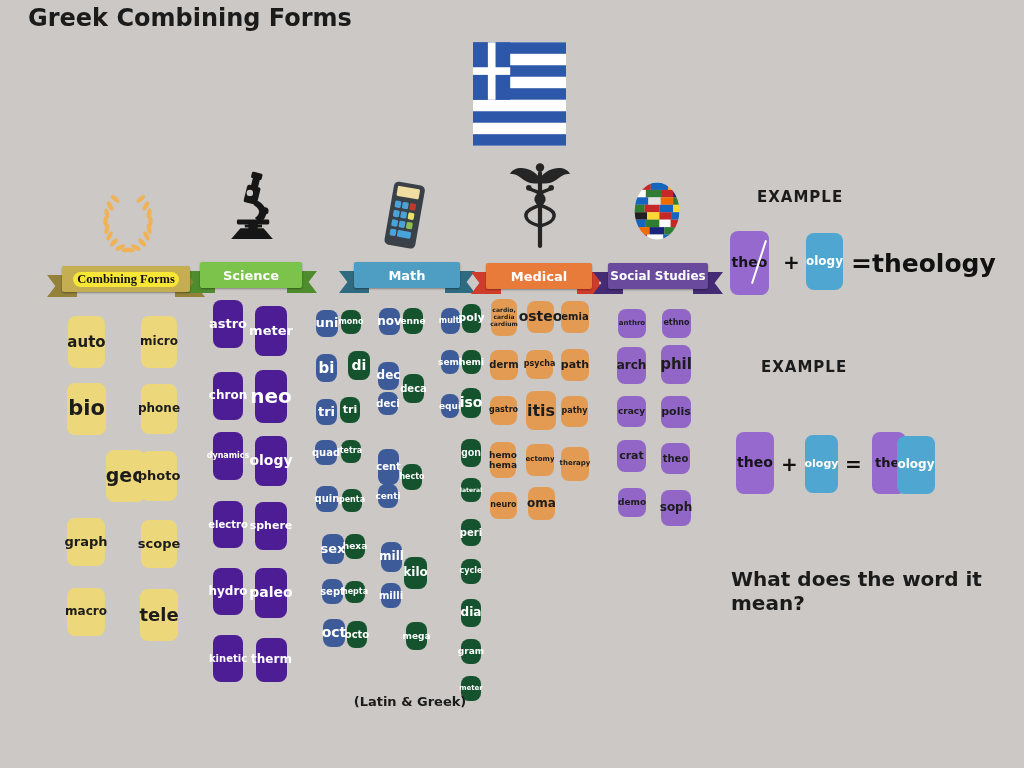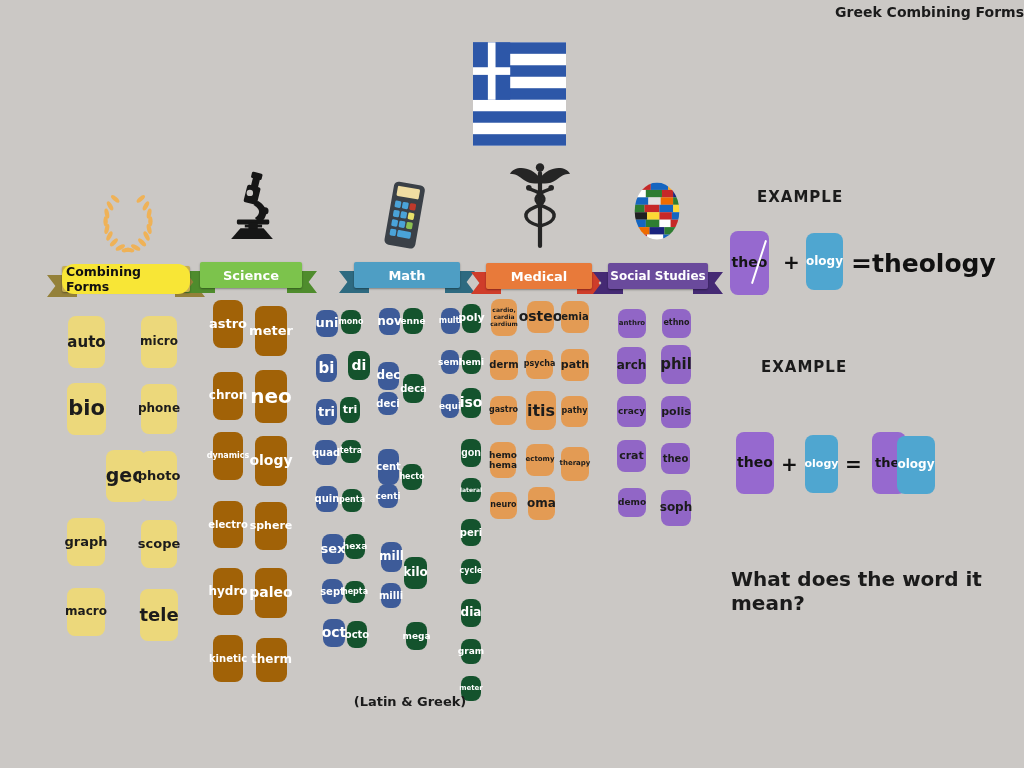--- a/index.html
+++ b/index.html
@@ -1,51 +1,51 @@
 <!DOCTYPE html>
 <html><head>
 <meta charset="utf-8">
 <style>
   html,body{margin:0;padding:0;background:#9a9a9a;}
   #canvas{position:relative;width:1024px;height:768px;background:#cbc8c5;overflow:hidden;
           font-family:"DejaVu Sans", sans-serif;color:#1b1b1b;}
   .abs{position:absolute;}
 
   
-  .page-title{left:0;right:0;top:4px;text-align:right;font-size:14px;font-weight:700;letter-spacing:0px;}
+  .page-title{left:0;right:0;top:4px;text-align:left;font-size:24px;font-weight:700;letter-spacing:0px;padding-left:28px;}
   .note{left:330px;top:694px;width:160px;text-align:center;font-size:13px;font-weight:700;}
   .question{left:731px;top:567px;font-size:20px;font-weight:700;}
   .example-heading{font-size:15px;font-weight:700;letter-spacing:1px;}
 
   
   .tile{position:absolute;display:flex;align-items:center;justify-content:center;text-align:center;
         font-weight:700;border-radius:8px;white-space:pre-line;line-height:1.12;}
   .tile.yellow {background:#ecd87b;color:#1c1c1c;}
-  .tile.green  {background:#a16207;color:#ffffff;}
+  .tile.green  {background:#4c1d95;color:#ffffff;}
   .tile.dblue  {background:#3d5b99;color:#ffffff;}
   .tile.lblue  {background:#14532d;color:#ffffff;}
   .tile.orange {background:#e39b54;color:#1c1c1c;}
   .tile.purple {background:#9166c6;color:#1c1c1c;}
   .tile.expurple{background:#9669cf;color:#151515;}
   .tile.exblue {background:#4fa6d0;color:#ffffff;}
 
   
   .banner{position:absolute;height:26px;}
   .banner .bar{position:absolute;left:0;right:0;top:0;bottom:0;border-radius:2px;display:flex;align-items:center;
                justify-content:center;font-weight:700;color:#fff;font-size:13px;z-index:2;
                box-shadow:0 1px 2px rgba(0,0,0,0.35);}
   .banner .tail{position:absolute;top:9px;width:30px;height:22px;z-index:1;}
   .banner .tail.l{left:-15px;clip-path:polygon(100% 0,100% 100%,0 100%,28% 50%,0 0);}
   .banner .tail.r{right:-15px;clip-path:polygon(0 0,0 100%,100% 100%,72% 50%,100% 0);}
   .banner.cf  .bar{background:#c5ae52;}  .banner.cf  .tail{background:#94813a;}
   .banner.sci .bar{background:#7cc34c;}  .banner.sci .tail{background:#4f8c2d;}
   .banner.mat .bar{background:#4e9ec4;}  .banner.mat .tail{background:#2e6a80;}
   .banner.med .bar{background:#e87a3a;}  .banner.med .tail{background:#cf3d2a;}
   .banner.soc .bar{background:#6a4a9c;}  .banner.soc .tail{background:#452a74;}
-  .banner.cf .hl{background:#f8e636;color:#111;padding:0 4px;border-radius:12px;font-size:12.5px;}
+  .banner.cf .hl{background:#f8e636;color:#111;padding:0 4px;border-radius:12px;font-size:12.5px;font-family:Liberation Serif, serif;}
 
   
   .op{position:absolute;font-size:20px;font-weight:700;color:#111;}
   .result-big{position:absolute;font-size:25px;font-weight:700;color:#111;}
   .slash{position:absolute;right:9px;top:8px;width:2px;height:46px;background:#ffffff;transform:rotate(18deg);border-radius:2px;}
   svg{display:block;}
 </style>
 </head>
 <body>
 

